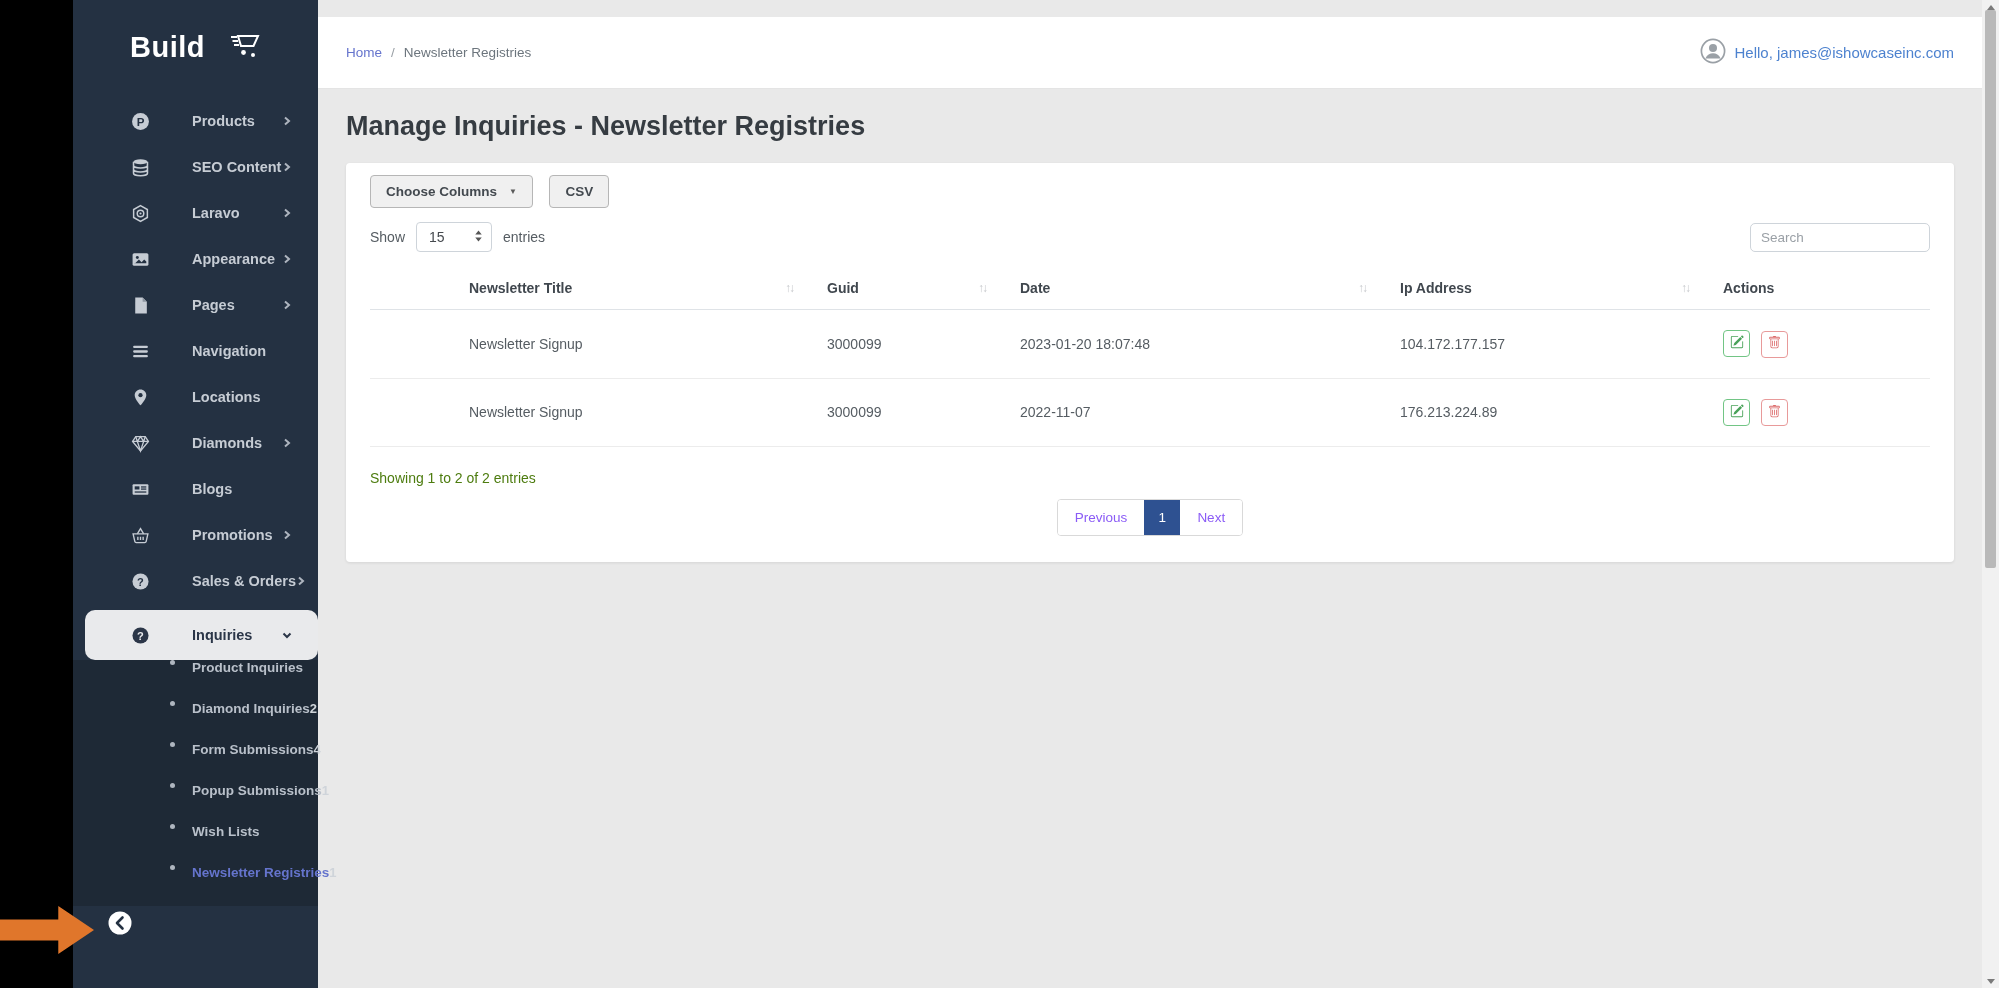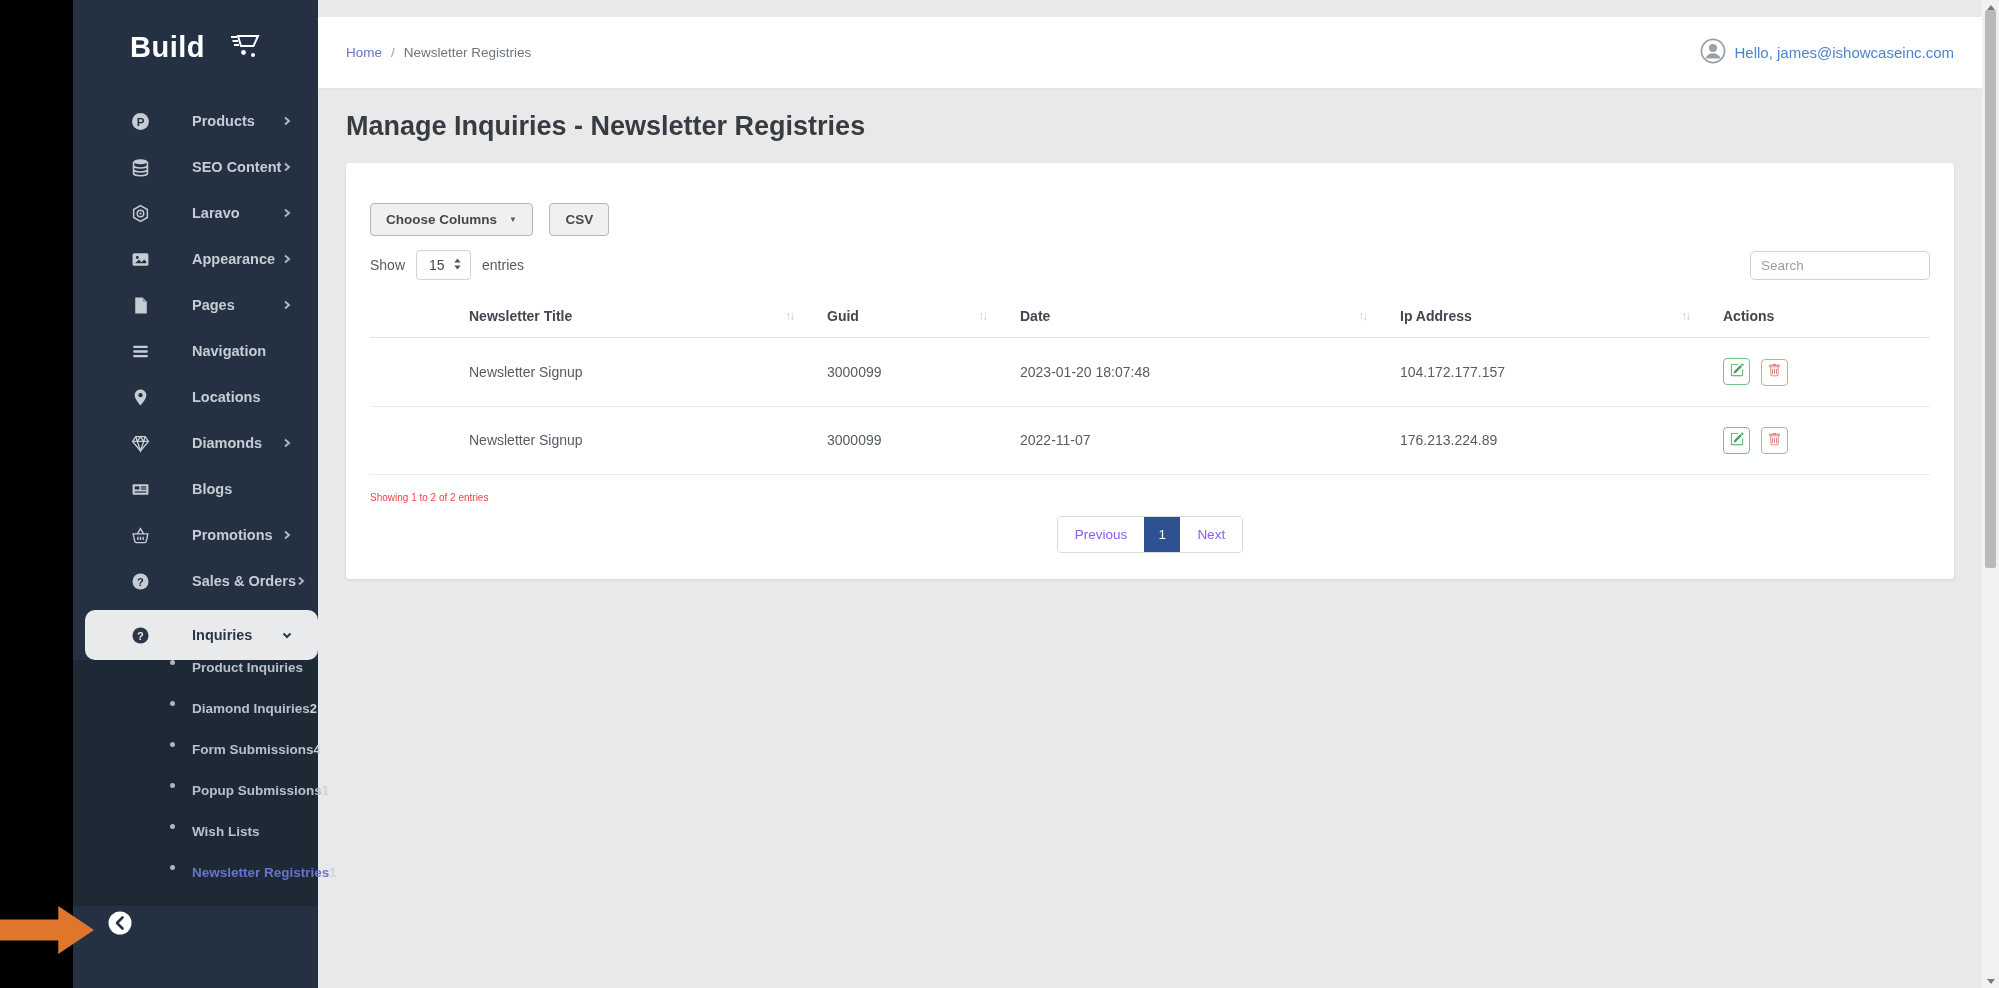--- a/index.html
+++ b/index.html
@@ -37,44 +37,44 @@
   .topbar { height:72px; background:#fff; border-bottom:1px solid #e4e4e4; display:flex; align-items:center; justify-content:space-between; padding:0 28px; }
   .breadcrumb { display:flex; align-items:center; gap:9px; font-size:13.5px; }
   .crumb-home { color:#6574cd; cursor:pointer; }
   .crumb-sep { color:#9aa0a6; }
   .crumb-current { color:#6c757d; }
   .userbox { display:flex; align-items:center; gap:9px; cursor:pointer; }
   .user-greeting { color:#4d82cf; font-size:15px; }
 
   .page-title { margin:22px 28px 21px; font-size:27px; font-weight:bold; color:#363c42; }
 
-  .card { margin:0 28px; background:#fff; border-radius:4px; box-shadow:0 1px 3px rgba(0,0,0,.09); padding:40px 24px 26px; }
+  .card { margin:0 28px; background:#fff; border-radius:4px; box-shadow:0 1px 3px rgba(0,0,0,.09); padding:12px 24px 26px; }
 
   .btn { display:inline-flex; align-items:center; height:33px; padding:0 15px; background:#f0f0f0; border:1px solid #b6b6b6; border-radius:4px; color:#43494f; font-size:13.5px; font-weight:bold; cursor:pointer; }
   .btn + .btn { margin-left:12px; }
   .btn .caret { margin-left:12px; font-size:8px; color:#5a5a5a; }
 
   .controls-row { margin-top:14px; display:flex; align-items:center; justify-content:space-between; }
   .length-box { display:flex; align-items:center; gap:11px; font-size:14px; color:#555c62; }
-  .page-size { width:55px; height:30px; border:1px solid #ced4da; border-radius:4px; display:flex; align-items:center; justify-content:space-between; padding:0 8px 0 12px; color:#45494e; cursor:pointer; }
+  .page-size { width:76px; height:30px; border:1px solid #ced4da; border-radius:4px; display:flex; align-items:center; justify-content:space-between; padding:0 8px 0 12px; color:#45494e; cursor:pointer; }
   .search-input { width:180px; height:29px; border:1px solid #ced4da; border-radius:5px; padding:0 10px; font-size:13.5px; color:#444; font-family:"Liberation Sans",sans-serif; outline:none; }
   .search-input::placeholder { color:#9aa0a6; }
 
   table.data { width:100%; border-collapse:collapse; margin-top:18px; table-layout:fixed; }
   col.c-dot{width:99px;} col.c-title{width:358px;} col.c-guid{width:193px;} col.c-date{width:380px;} col.c-ip{width:323px;} col.c-actions{width:auto;}
   thead th { text-align:left; font-size:14px; font-weight:bold; color:#40474e; padding:10px 0 13px; border-bottom:1px solid #dfe3e7; }
   thead th .th-inner { display:flex; align-items:center; justify-content:space-between; padding-right:34px; }
   .sort-icon { color:#c7c9cc; font-size:12px; letter-spacing:-2px; cursor:pointer; }
   tbody td { font-size:14px; color:#555c62; padding:20px 0; border-bottom:1px solid #ececec; vertical-align:middle; }
   .unread-dot { width:10px; height:10px; border-radius:50%; background:#3a64ab; margin-left:14px; }
   .action-btn { display:inline-flex; align-items:center; justify-content:center; width:27px; height:27px; background:#fff; border-radius:4px; cursor:pointer; }
   .action-edit { border:1px solid #72c585; margin-right:7px; }
   .action-delete { border:1px solid #e89a9a; }
 
-  .table-summary { margin-top:17px; font-size:10px; color:#ef4444; }
+  .table-summary { margin-top:23px; font-size:14px; color:#4d7c0f; }
   .pagination-wrap { display:flex; justify-content:center; margin-top:13px; }
   .pagination { display:inline-flex; border:1px solid #d9d9d9; border-radius:4px; overflow:hidden; }
   .page-btn { padding:10px 17px; font-size:13.5px; color:#8b5cf6; cursor:pointer; background:#fff; }
   .page-current { width:36px; display:flex; align-items:center; justify-content:center; background:#2e5191; color:#fff; font-size:13.5px; cursor:pointer; }
 
   
   .scrollbar { position:absolute; right:0; top:0; width:17px; height:988px; background:#f1f1f1; z-index:4; }
   .sb-arrow { position:absolute; left:0; width:17px; height:14px; display:flex; align-items:center; justify-content:center; cursor:pointer; }
   .sb-up { top:0; } .sb-down { bottom:0; }
   .sb-thumb { position:absolute; left:3px; top:10px; width:11px; height:558px; background:#b9b9b9; border-radius:2px; cursor:pointer; }

